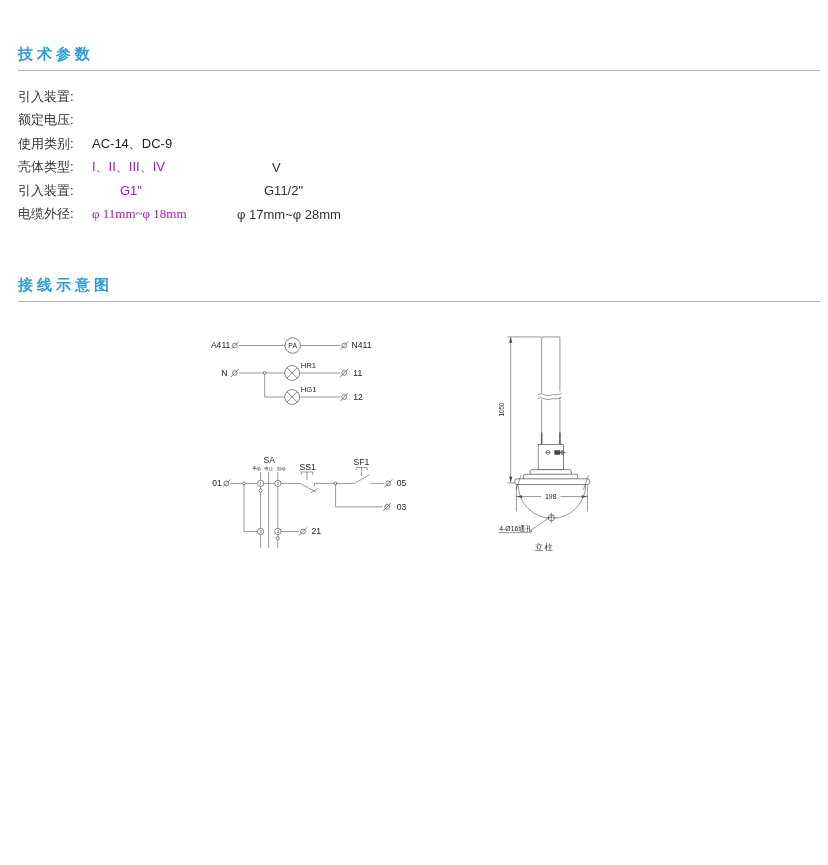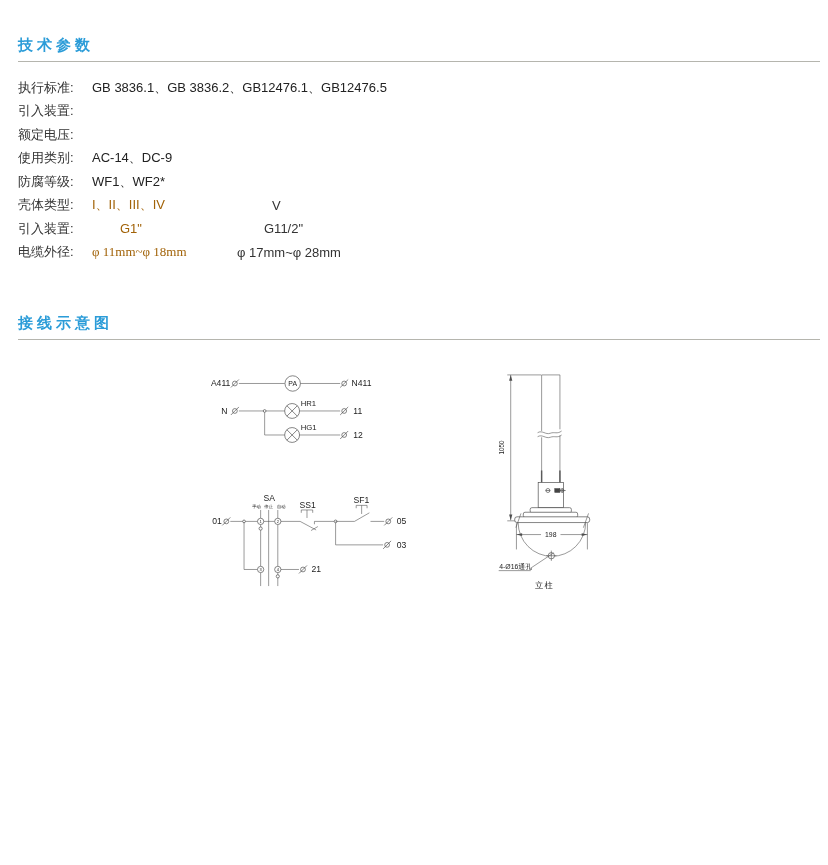--- a/index.html
+++ b/index.html
@@ -1,25 +1,25 @@
 <!DOCTYPE html>
 <html><head>
 <meta charset="utf-8">
 <style>
   * { margin:0; padding:0; box-sizing:border-box; }
   html,body { width:828px; height:865px; background:#ffffff; overflow:hidden;
               font-family:"Liberation Sans","DejaVu Sans",sans-serif; }
-  .section-title { margin:36px 8px 0 18px; font-size:15px; font-weight:bold;
+  .section-title { margin:45px 8px 0 18px; font-size:15px; font-weight:bold;
                    color:#2b9cd8; letter-spacing:4px; }
   .rule { border:none; border-top:1px solid #b5b5ae; margin:6px 8px 0 18px; height:0; }
   .params { margin:14px 0 0 18px; font-size:13px; color:#333; }
   .p-row { display:flex; align-items:center; height:23.5px; }
   .p-label { width:74px; flex:none; color:#333; }
   .p-value { color:#222; }
-  .p-col1 { color:#a16207; flex:none; }
+  .p-col1 { color:#a21caf; flex:none; }
   .row-shell .p-col1 { width:180px; }
   .row-entry .p-col1 { width:172px; padding-left:28px; }
   .row-cable .p-col1 { width:145px;font-family:Liberation Serif, serif; }
   .wiring-title { margin-top:50px; }
   svg { display:block; }
   svg text { fill:#222; font-family:"Liberation Sans","DejaVu Sans",sans-serif; }
   .ln  { stroke:#4d4d4d; stroke-width:1; fill:none; }
   .ln2 { stroke:#5a5a5a; stroke-width:2.5; fill:none; }
   .sym { stroke:#4d4d4d; stroke-width:1.2; fill:none; }
   .fillw { fill:#ffffff; }
@@ -33,36 +33,28 @@
   .lbl-c { font-size:14.5px; letter-spacing:2px; }
 </style>
 </head>
 <body>
 
 <div class="section-title">技术参数</div>
 <hr class="rule">
 
 <div class="params">
   <div class="p-row">
-    <span class="p-label">执行标准:</span>
-    <span class="p-value">GB 3836.1、GB 3836.2、GB12476.1、GB12476.5</span>
-  </div>
-  <div class="p-row">
     <span class="p-label">引入装置:</span>
   </div>
   <div class="p-row">
     <span class="p-label">额定电压:</span>
   </div>
   <div class="p-row">
     <span class="p-label">使用类别:</span>
     <span class="p-value">AC-14、DC-9</span>
-  </div>
-  <div class="p-row">
-    <span class="p-label">防腐等级:</span>
-    <span class="p-value">WF1、WF2*</span>
   </div>
   <div class="p-row row-shell">
     <span class="p-label">壳体类型:</span>
     <span class="p-col1">I、II、III、IV</span>
     <span class="p-col2">V</span>
   </div>
   <div class="p-row row-entry">
     <span class="p-label">引入装置:</span>
     <span class="p-col1">G1"</span>
     <span class="p-col2">G11/2"</span>

